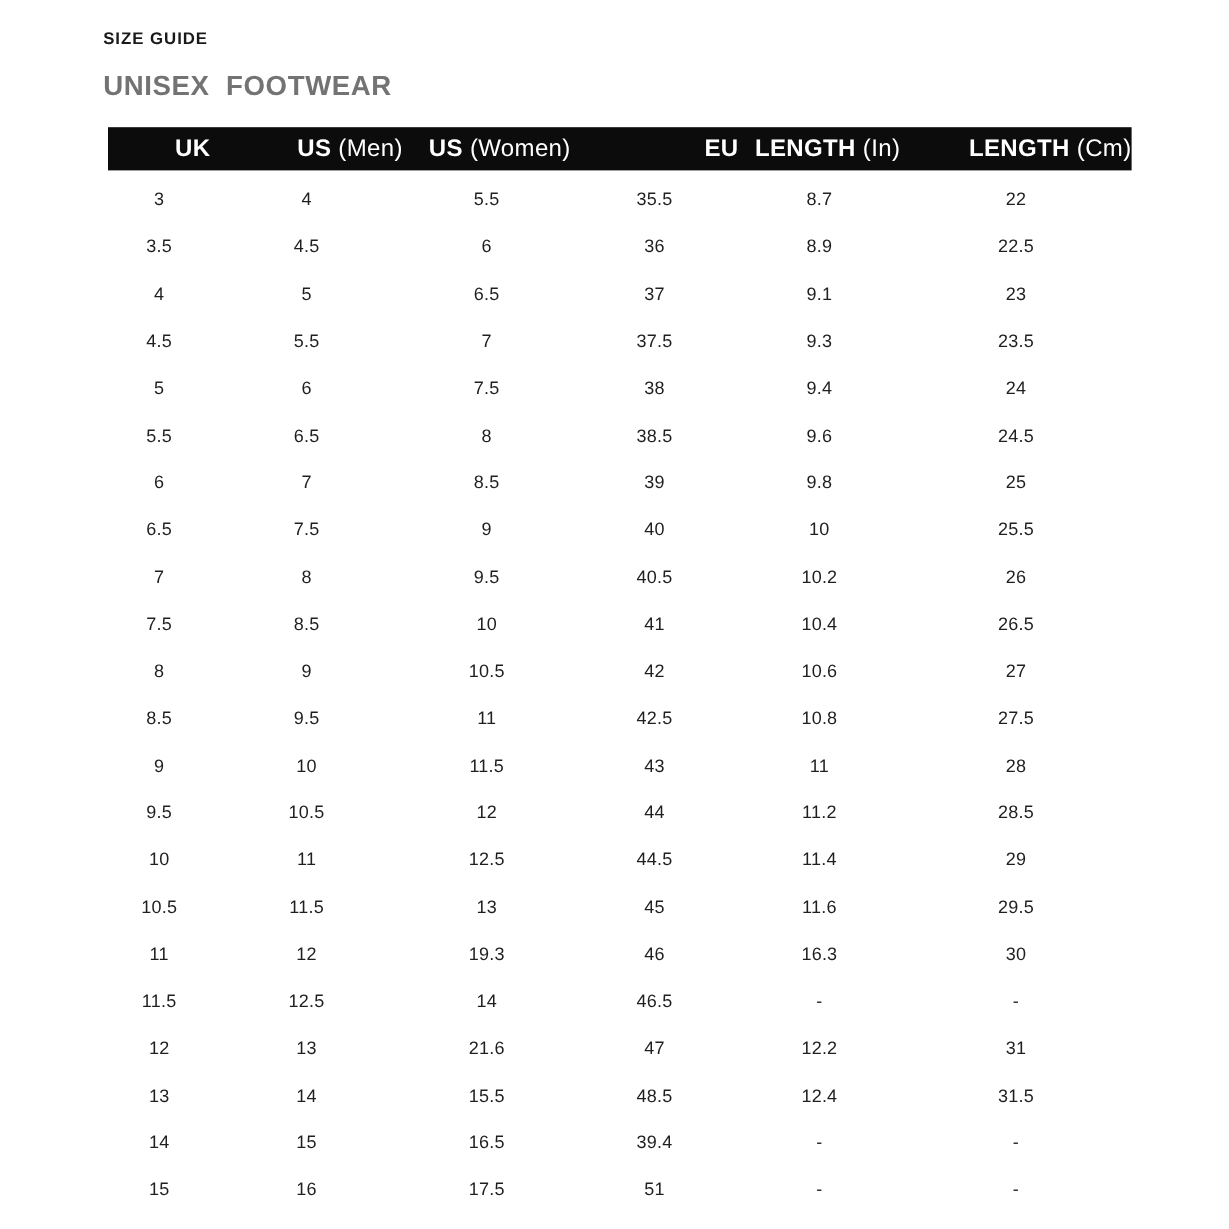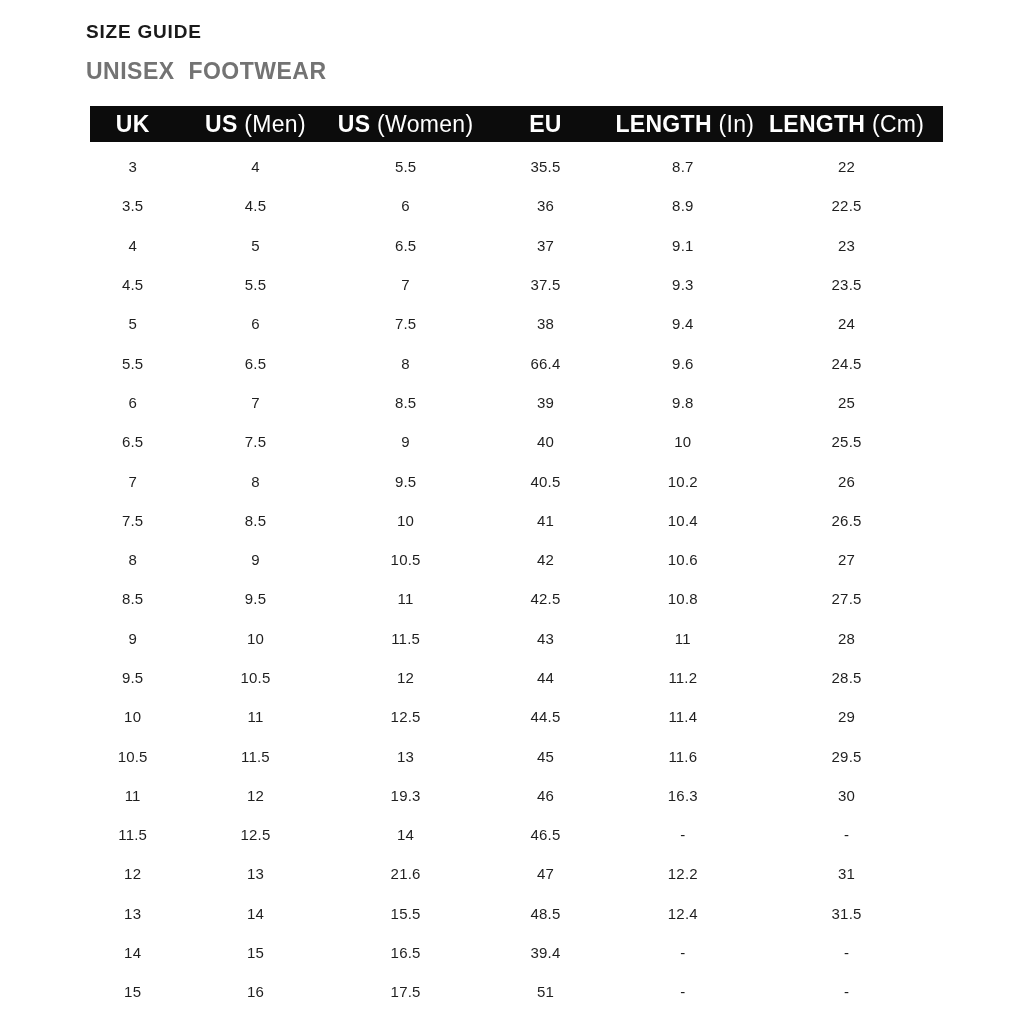--- a/index.html
+++ b/index.html
@@ -10,21 +10,21 @@
     color: #1d1d1d;
   }
   .page {
     width: 1024px;
     height: 1024px;
     background: #ffffff;
     overflow: hidden;
   }
   .eyebrow {
     margin: 24px 0 0 86px;
-    font-size: 19px;
+    font-size: 14px;
     font-weight: 700;
     letter-spacing: 0.8px;
     color: #1a1a1a;
     line-height: 16px;
   }
   .title {
     margin: 18px 0 0 86px;
     font-size: 23px;
     font-weight: 800;
     letter-spacing: 0.5px;
@@ -38,22 +38,22 @@
   }
   .thead {
     display: grid;
     grid-template-columns: 10% 18.8% 16.4% 16.4% 15.8% 22.6%;
     align-items: center;
     height: 36px;
     background: #0c0c0c;
     color: #ffffff;
   }
   .th {
-    text-align: center;
-    font-size: 23px;
+    text-align: right;
+    font-size: 20px;
     letter-spacing: 0.3px;
     white-space: nowrap;
   }
   .th .b { font-weight: 800; }
   .th .n { font-weight: 400; }
   .tbody {
     padding-top: 5px;
   }
   .tr {
     display: grid;
@@ -139,21 +139,21 @@
           <div class="td">6</div>
           <div class="td">7.5</div>
           <div class="td">38</div>
           <div class="td">9.4</div>
           <div class="td">24</div>
         </div>
         <div class="tr">
           <div class="td">5.5</div>
           <div class="td">6.5</div>
           <div class="td">8</div>
-          <div class="td">66.4</div>
+          <div class="td">38.5</div>
           <div class="td">9.6</div>
           <div class="td">24.5</div>
         </div>
         <div class="tr">
           <div class="td">6</div>
           <div class="td">7</div>
           <div class="td">8.5</div>
           <div class="td">39</div>
           <div class="td">9.8</div>
           <div class="td">25</div>

